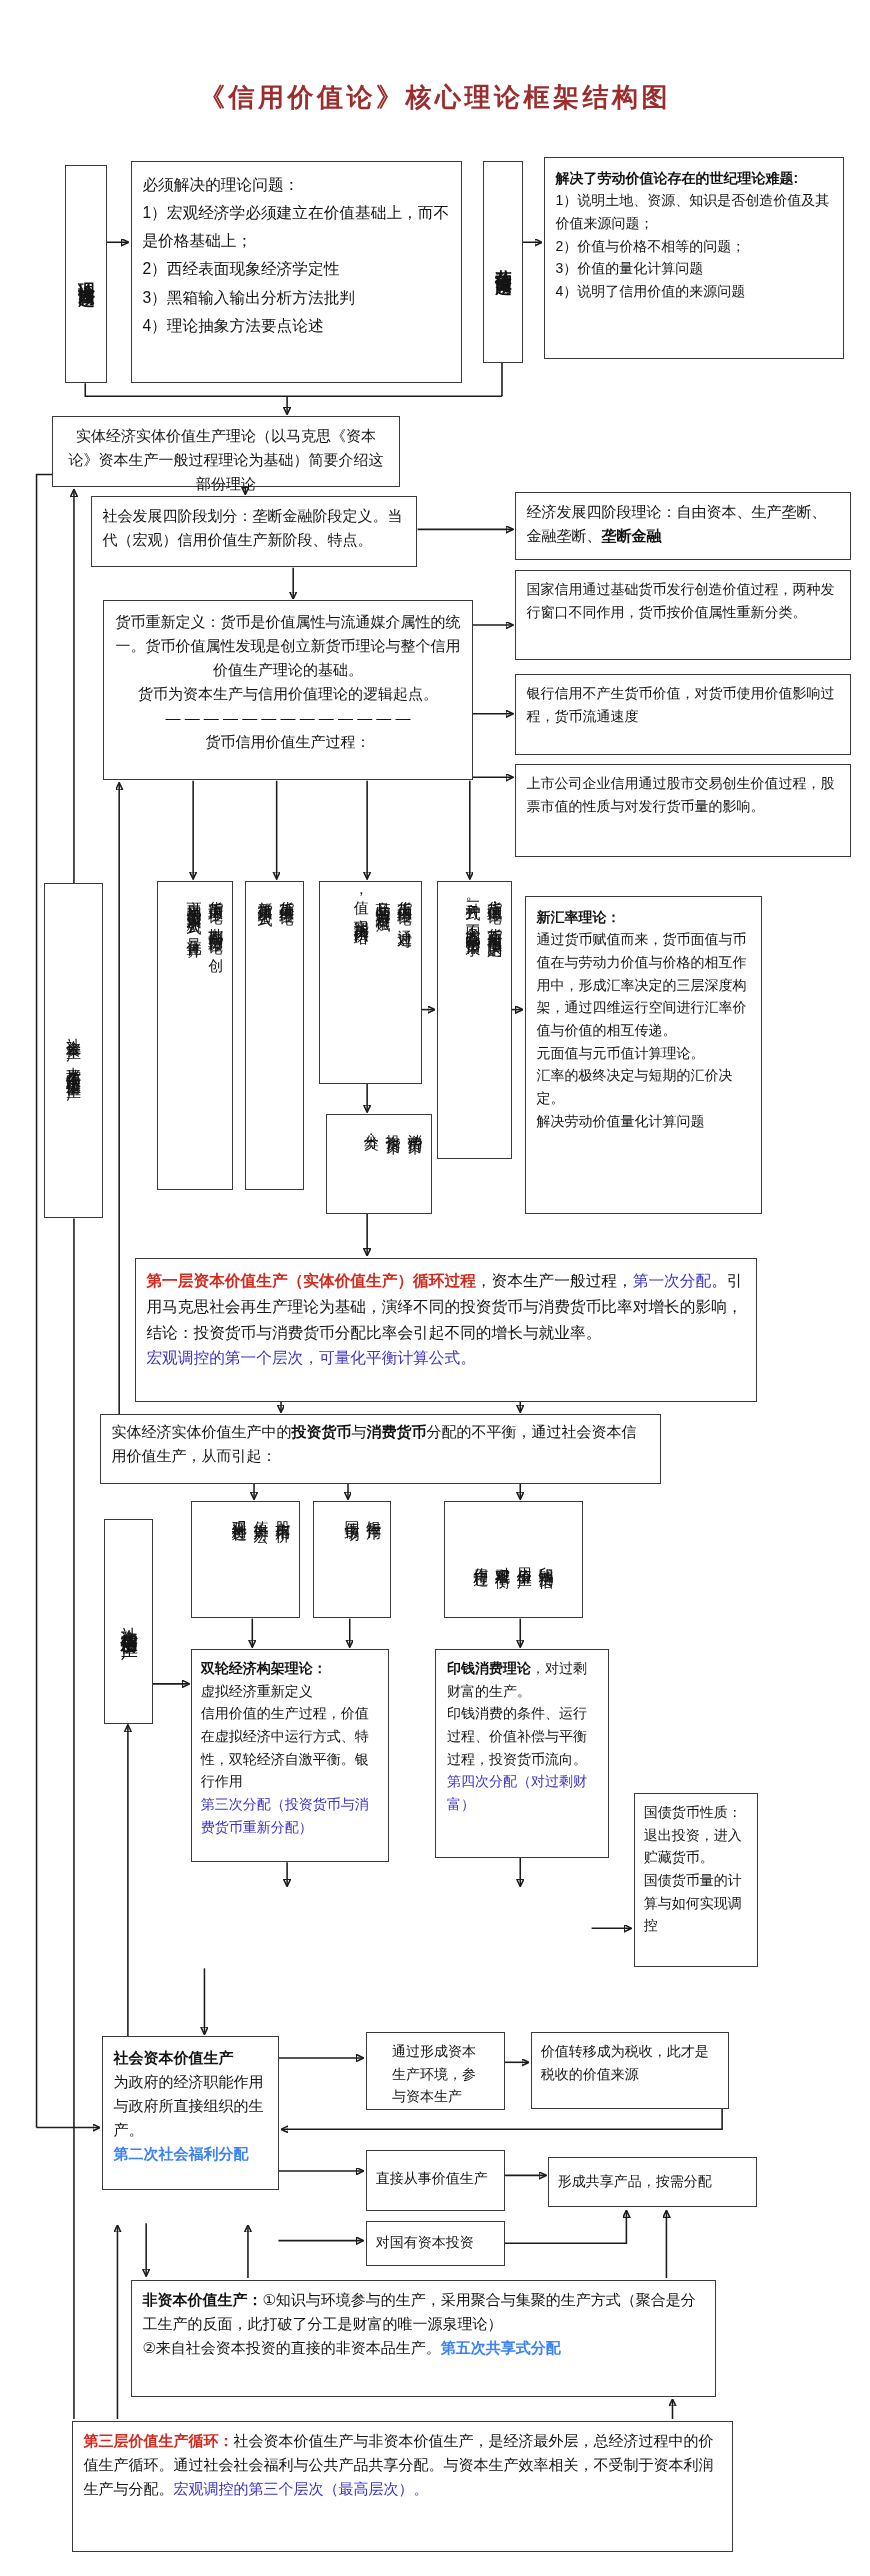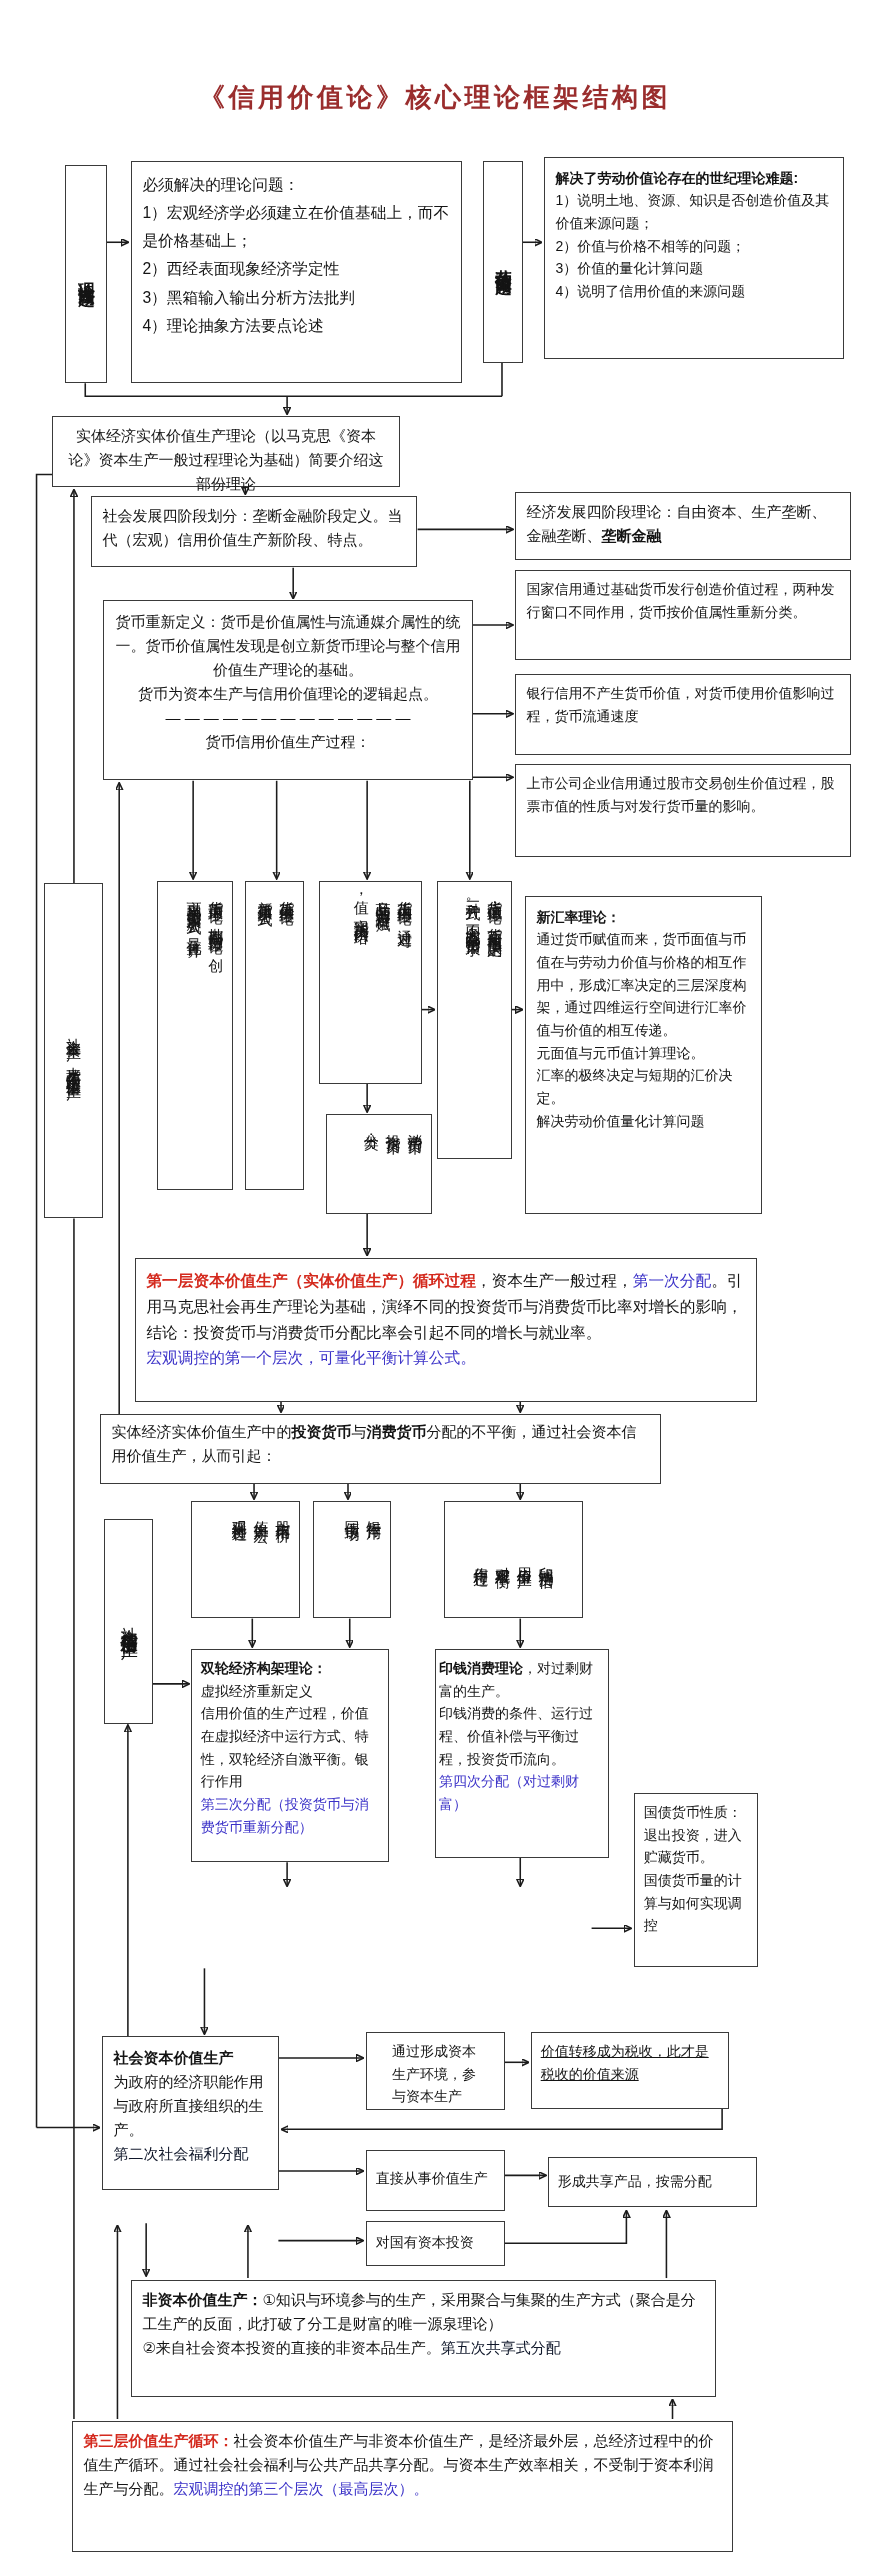--- a/index.html
+++ b/index.html
@@ -6,21 +6,21 @@
   body{width:870px;height:2576px;position:relative;font-family:"Liberation Sans","DejaVu Sans",sans-serif;color:#141414;}
   #page{position:relative;width:870px;height:2576px;background:#fff;overflow:hidden;}
   .title{position:absolute;left:0;top:80px;width:870px;text-align:center;font-size:26px;font-weight:700;color:#9a2d2d;font-family:"DejaVu Serif","Liberation Serif",serif;letter-spacing:3.5px;}
   .box{position:absolute;border:1.7px solid #3a3a3a;background:#fff;box-sizing:border-box;
        font-size:15px;line-height:1.6;padding:8.7px 10.4px;white-space:pre-line;}
   .v{writing-mode:vertical-rl;text-orientation:upright;line-height:1.45;padding:7px 5.2px;letter-spacing:1.7px;}
   .vc{display:flex;align-items:center;justify-content:center;text-align:center;}
   .b{font-weight:700;}
   .redb{color:#d42a1e;font-weight:700;}
   .blue{color:#3b32c8;}
-  .blueb{color:#0f172a;font-weight:400;}
+  .blueb{color:#3b82f6;font-weight:700;}
   .f16{font-size:14px;line-height:1.62;}
   .f18{font-size:15.7px;line-height:1.8;}
   .f19{font-size:16.5px;}
   .f20{font-size:17.4px;}
   svg.wires{position:absolute;left:0;top:0;width:870px;height:2576px;pointer-events:none;}
   svg.wires path{stroke:#1c1c1c;stroke-width:1.8;fill:none;}
 </style>
 </head>
 <body>
 
@@ -145,33 +145,33 @@
 国债市场</div>
   <div class="box v vc" style="left:444px;top:1501px;width:139px;height:117px;">印钱消费信
 用价值生产
 对宏观平衡
 作用过程</div>
 
   <div class="box f16" style="left:191px;top:1649px;width:198px;height:213px;padding:7px 8.7px;"><span class="b">双轮经济构架理论：</span><span>
 虚拟经济重新定义
 信用价值的生产过程，价值在虚拟经济中运行方式、特性，双轮经济自激平衡。银行作用
 </span><span class="blue">第三次分配（投资货币与消费货币重新分配）</span></div>
-  <div class="box f16" style="left:435px;top:1649px;width:174px;height:209px;padding:7px 3px;"><span class="b">印钱消费理论</span><span>，对过剩财富的生产。
+  <div class="box f16" style="left:435px;top:1649px;width:174px;height:209px;padding:7px 11px;"><span class="b">印钱消费理论</span><span>，对过剩财富的生产。
 印钱消费的条件、运行过程、价值补偿与平衡过程，投资货币流向。
 </span><span class="blue">第四次分配（对过剩财富）</span></div>
   <div class="box f16" style="left:634px;top:1793px;width:124px;height:174px;padding:7px 8.7px;">国债货币性质：
 退出投资，进入贮藏货币。
 国债货币量的计算与如何实现调控</div>
 
 
   <div class="box" style="left:102px;top:2036px;width:177px;height:154px;"><span class="b">社会资本价值生产</span><span>
 为政府的经济职能作用与政府所直接组织的生产。
 </span><span class="blueb">第二次社会福利分配</span></div>
   <div class="box f16" style="left:366px;top:2032px;width:139px;height:78px;padding:7px 25px;">通过形成资本生产环境，参与资本生产</div>
-  <div class="box f16" style="left:531px;top:2032px;width:198px;height:77px;padding:7px 8.7px;text-decoration:underline;">价值转移成为税收，此才是税收的价值来源</div>
+  <div class="box f16" style="left:531px;top:2032px;width:198px;height:77px;padding:7px 8.7px;">价值转移成为税收，此才是税收的价值来源</div>
   <div class="box f16" style="left:366px;top:2150px;width:139px;height:61px;padding:15.7px 8.7px;">直接从事价值生产</div>
   <div class="box f16" style="left:366px;top:2221px;width:139px;height:45px;padding:8.7px 8.7px;">对国有资本投资</div>
   <div class="box f16" style="left:548px;top:2157px;width:209px;height:50px;padding:12.2px 8.7px;">形成共享产品，按需分配</div>
 
   <div class="box" style="left:131px;top:2280px;width:585px;height:117px;padding:7px 10.4px;"><span class="b">非资本价值生产：</span><span>①知识与环境参与的生产，采用聚合与集聚的生产方式（聚合是分工生产的反面，此打破了分工是财富的唯一源泉理论）
 ②来自社会资本投资的直接的非资本品生产。</span><span class="blueb">第五次共享式分配</span></div>
 
   <div class="box" style="left:72px;top:2421px;width:661px;height:131px;padding:7px 10.4px;"><span class="redb">第三层价值生产循环：</span><span>社会资本价值生产与非资本价值生产，是经济最外层，总经济过程中的价值生产循环。通过社会社会福利与公共产品共享分配。与资本生产效率相关，不受制于资本利润生产与分配。</span><span class="blue">宏观调控的第三个层次（最高层次）。</span></div>
 
 </div>

